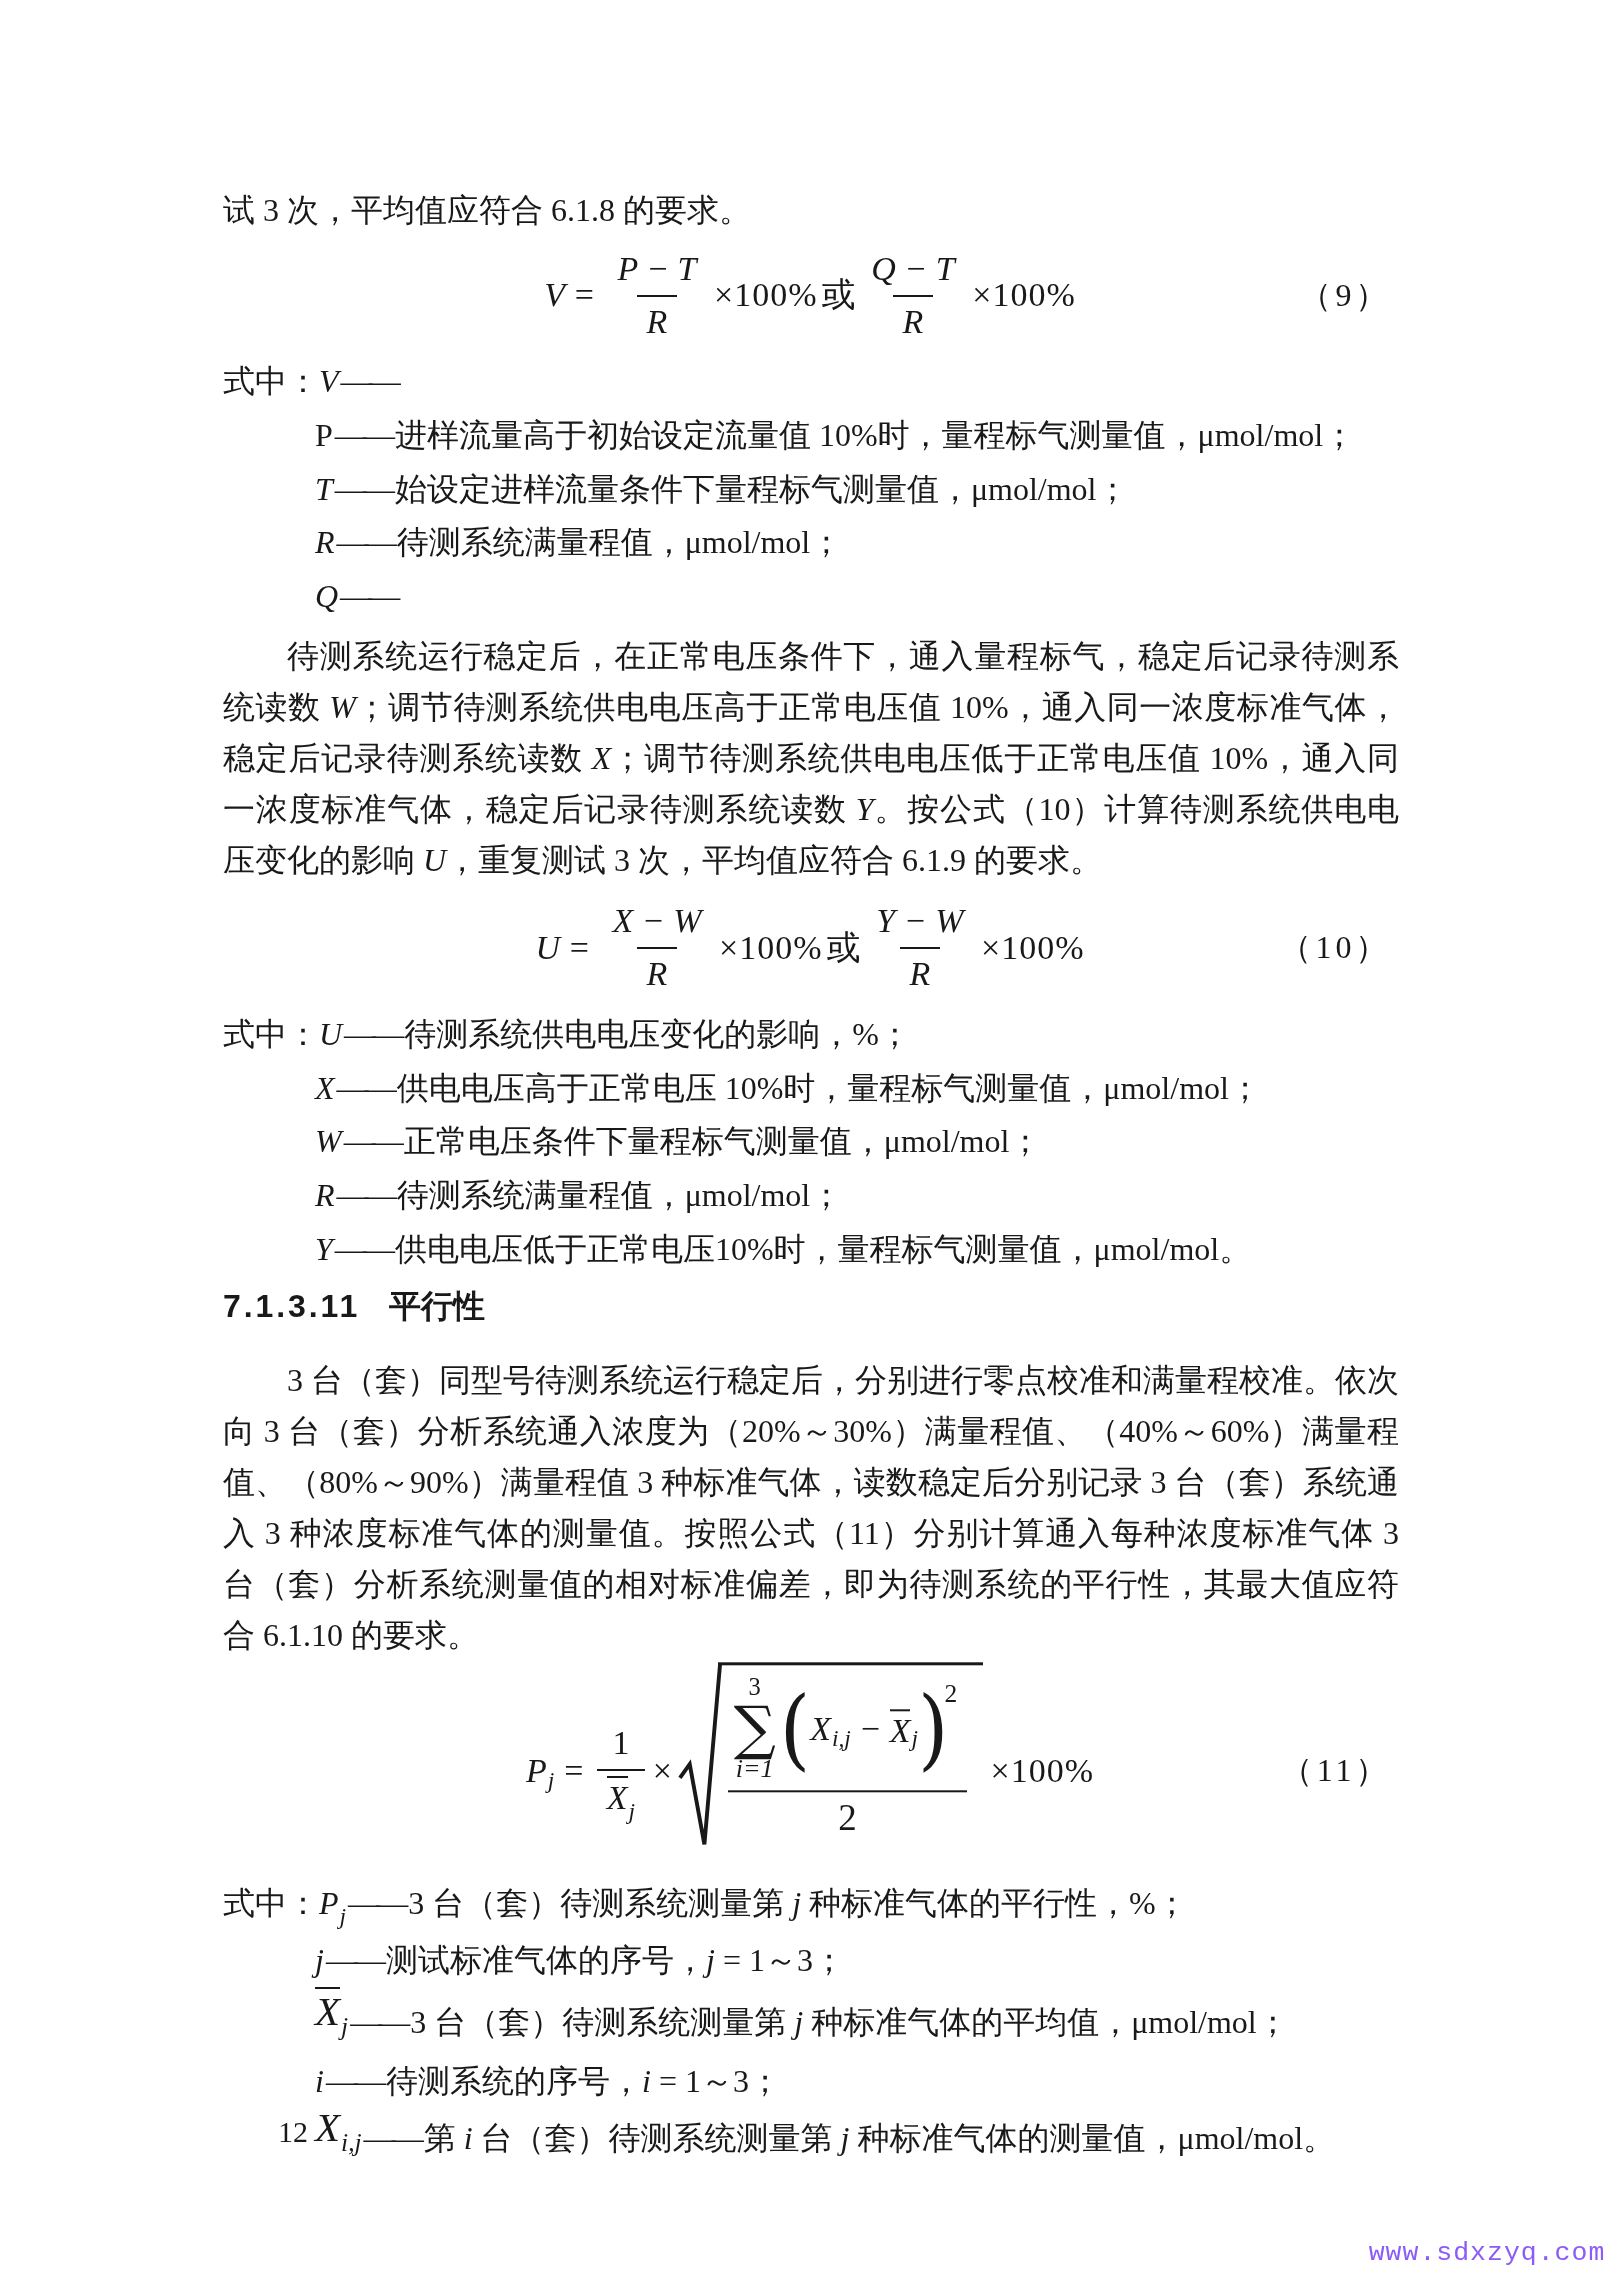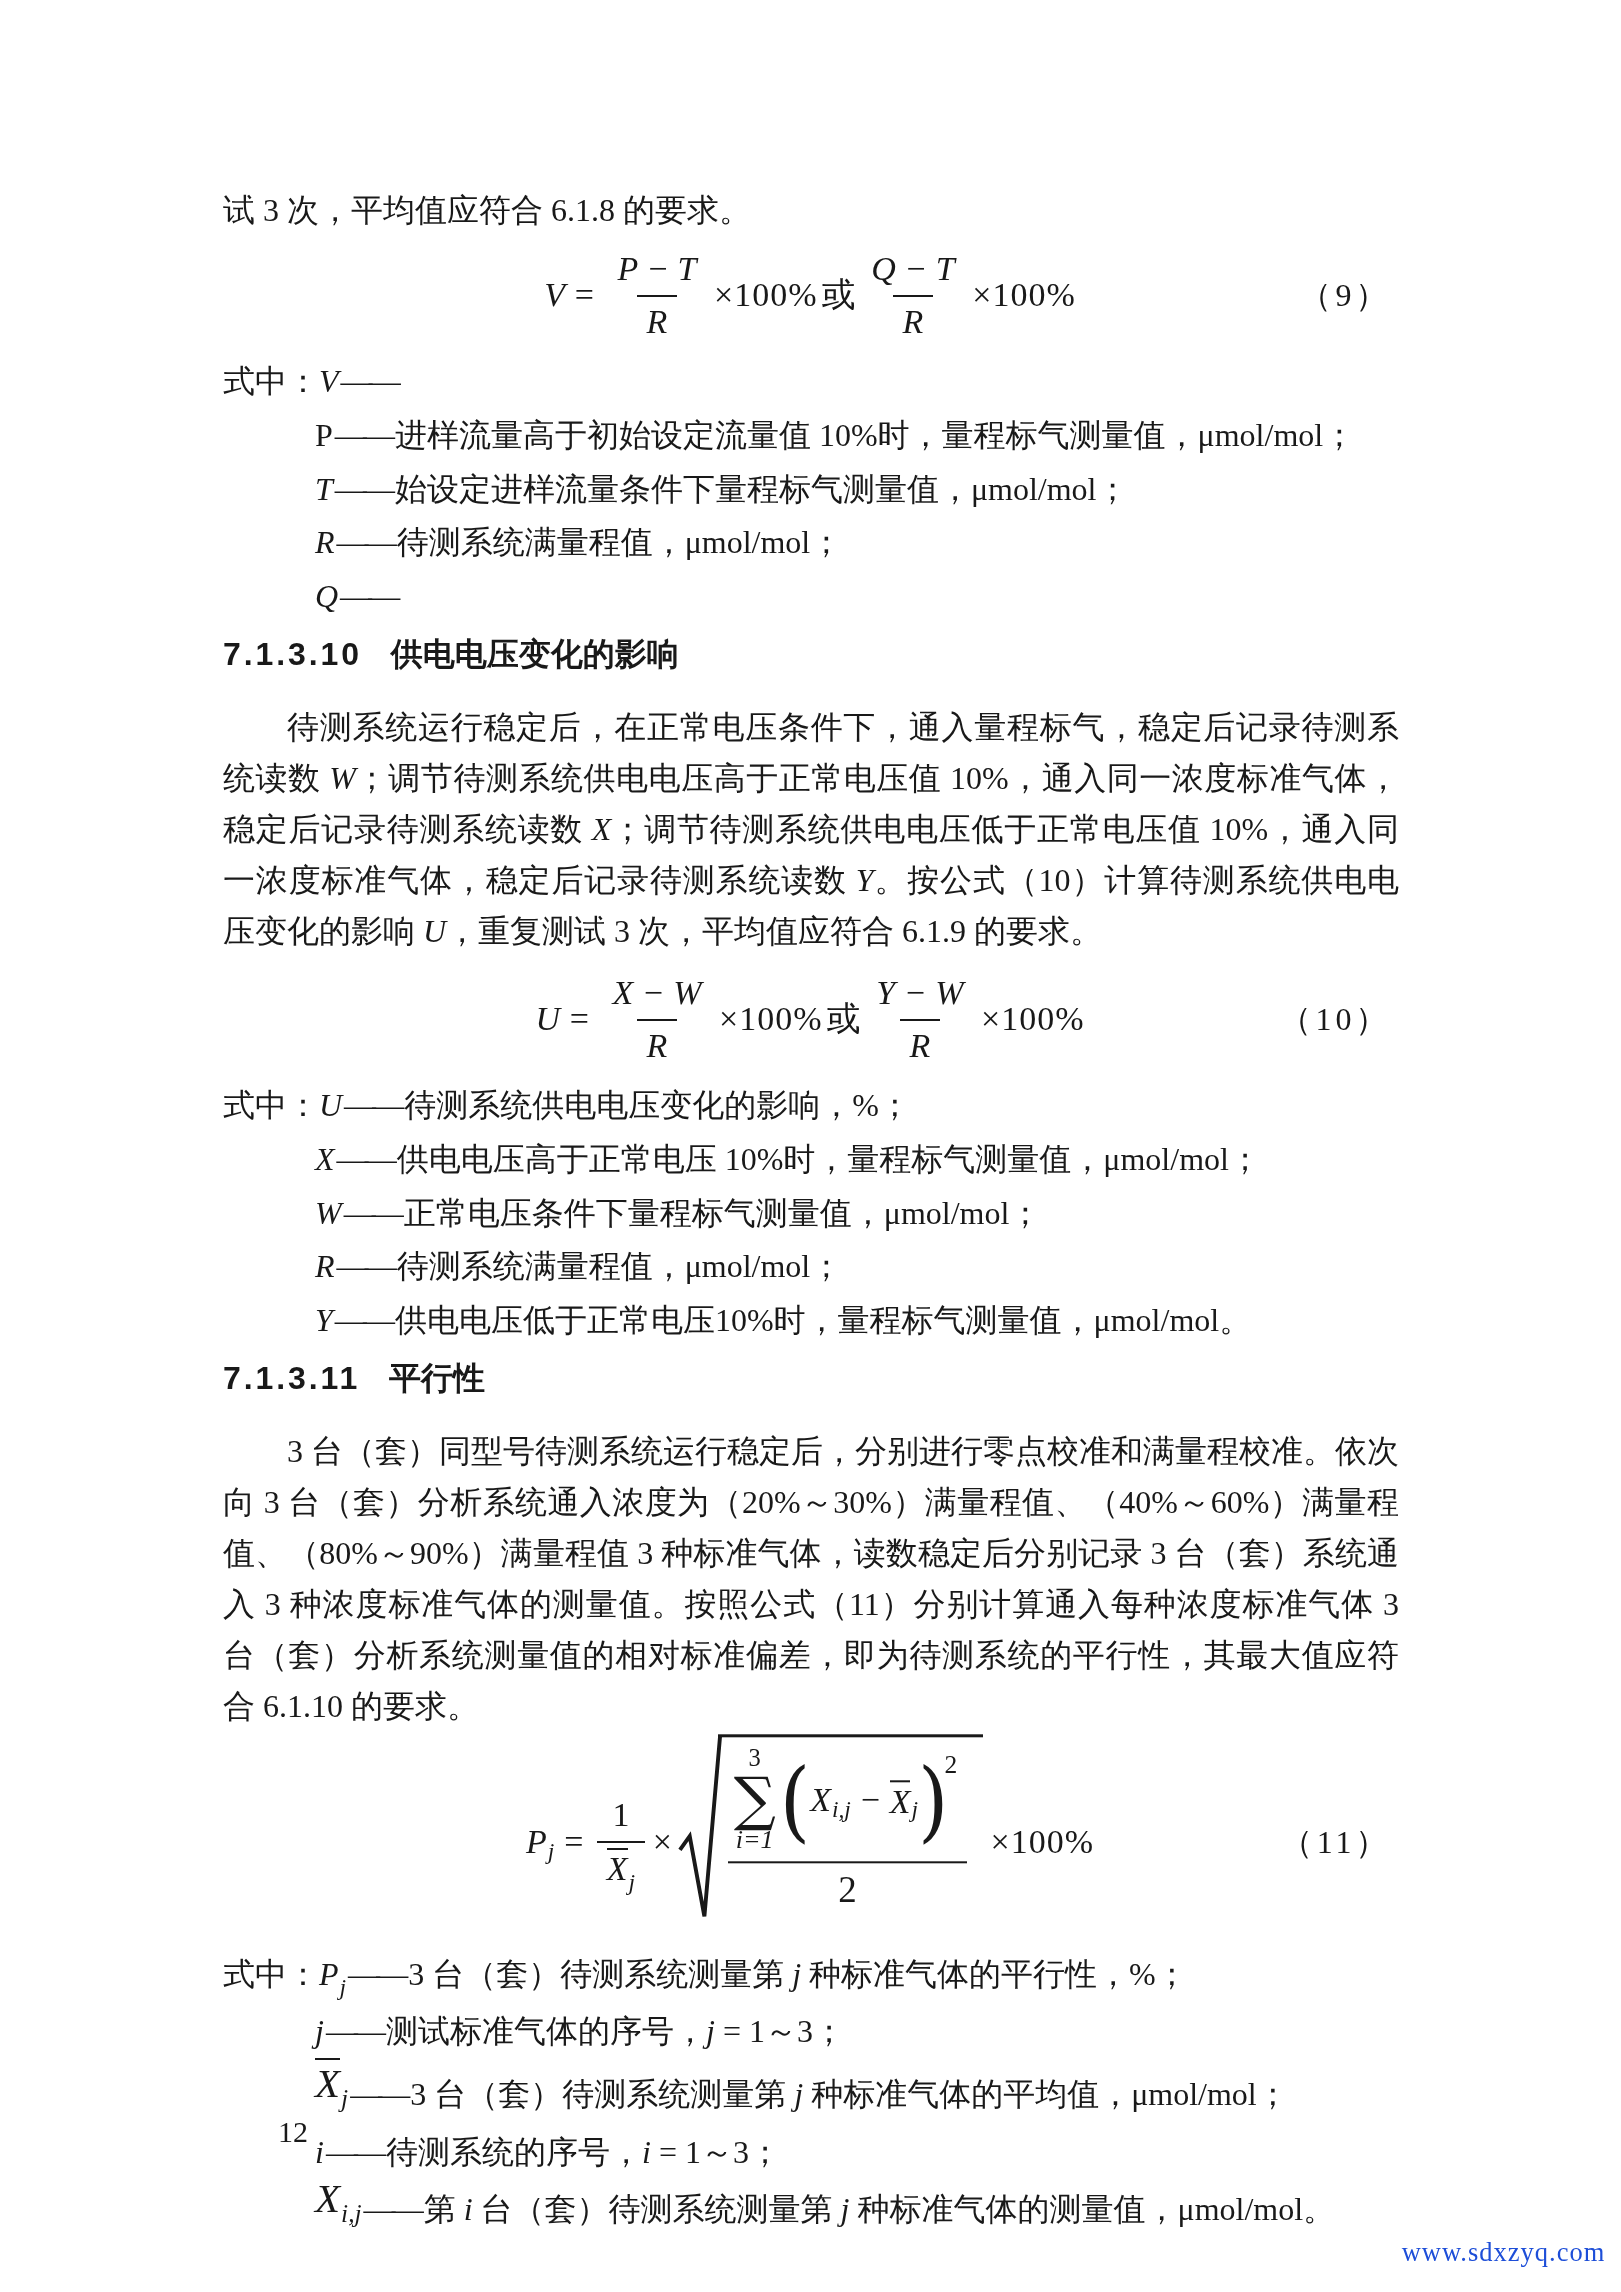--- a/index.html
+++ b/index.html
@@ -65,22 +65,22 @@
   .def-sym{white-space:nowrap;}
   .dash{letter-spacing:-3.9px;margin:0 3.9px 0 2px;white-space:nowrap;}
   .def-text{text-align:left;}
   .def-row.tall{margin-bottom:17.6px;}
   .sym-tall{font-size:41px;position:relative;top:-7.8px;}
   .sym-tall .sub{font-size:25.5px;}
 
   .page-number{position:absolute;left:278px;bottom:144px;font-size:30px;}
   .watermark{
     position:absolute;right:15.7px;bottom:25.5px;
-    font-family:Liberation Serif, serif;
-    font-size:26.5px;color:#1d4ed8;letter-spacing:1px;
+    font-family:Liberation Mono, monospace;
+    font-size:26.5px;color:#8b5cf6;letter-spacing:1px;
   }
 </style>
 </head>
 <body>
 
 <div class="page">
   <div class="content">
 
     <p class="cont-line">试 3 次，平均值应符合 6.1.8 的要求。</p>
 
@@ -123,24 +123,20 @@
         <span class="def-sym it">R</span>
           <span class="dash">——</span>
           <span class="def-text">待测系统满量程值，μmol/mol；</span>
       </div>
       <div class="def-row indent">
         <span class="def-sym it">Q</span>
           <span class="dash">——</span>
       </div>
     </div>
 
-    <div class="section">
-      <span class="sec-num">7.1.3.10</span>
-      <span class="sec-title">供电电压变化的影响</span>
-    </div>
 
     <p class="para"><span>待测系统运行稳定后，在正常电压条件下，通入量程标气，稳定后记录待测系统读数 </span><i>W</i><span>；调节待测系统供电电压高于正常电压值 10%，通入同一浓度标准气体，稳定后记录待测系统读数 </span><i>X</i><span>；调节待测系统供电电压低于正常电压值 10%，通入同一浓度标准气体，稳定后记录待测系统读数 </span><i>Y</i><span>。按公式（10）计算待测系统供电电压变化的影响 </span><i>U</i><span>，重复测试 3 次，平均值应符合 6.1.9 的要求。</span></p>
 
     <div class="formula">
       <div class="f-math">
         <span class="it">U</span>
         <span class="fop">=</span>
         <span class="frac">
           <span class="num it">X − W</span>
           <span class="den it">R</span>

